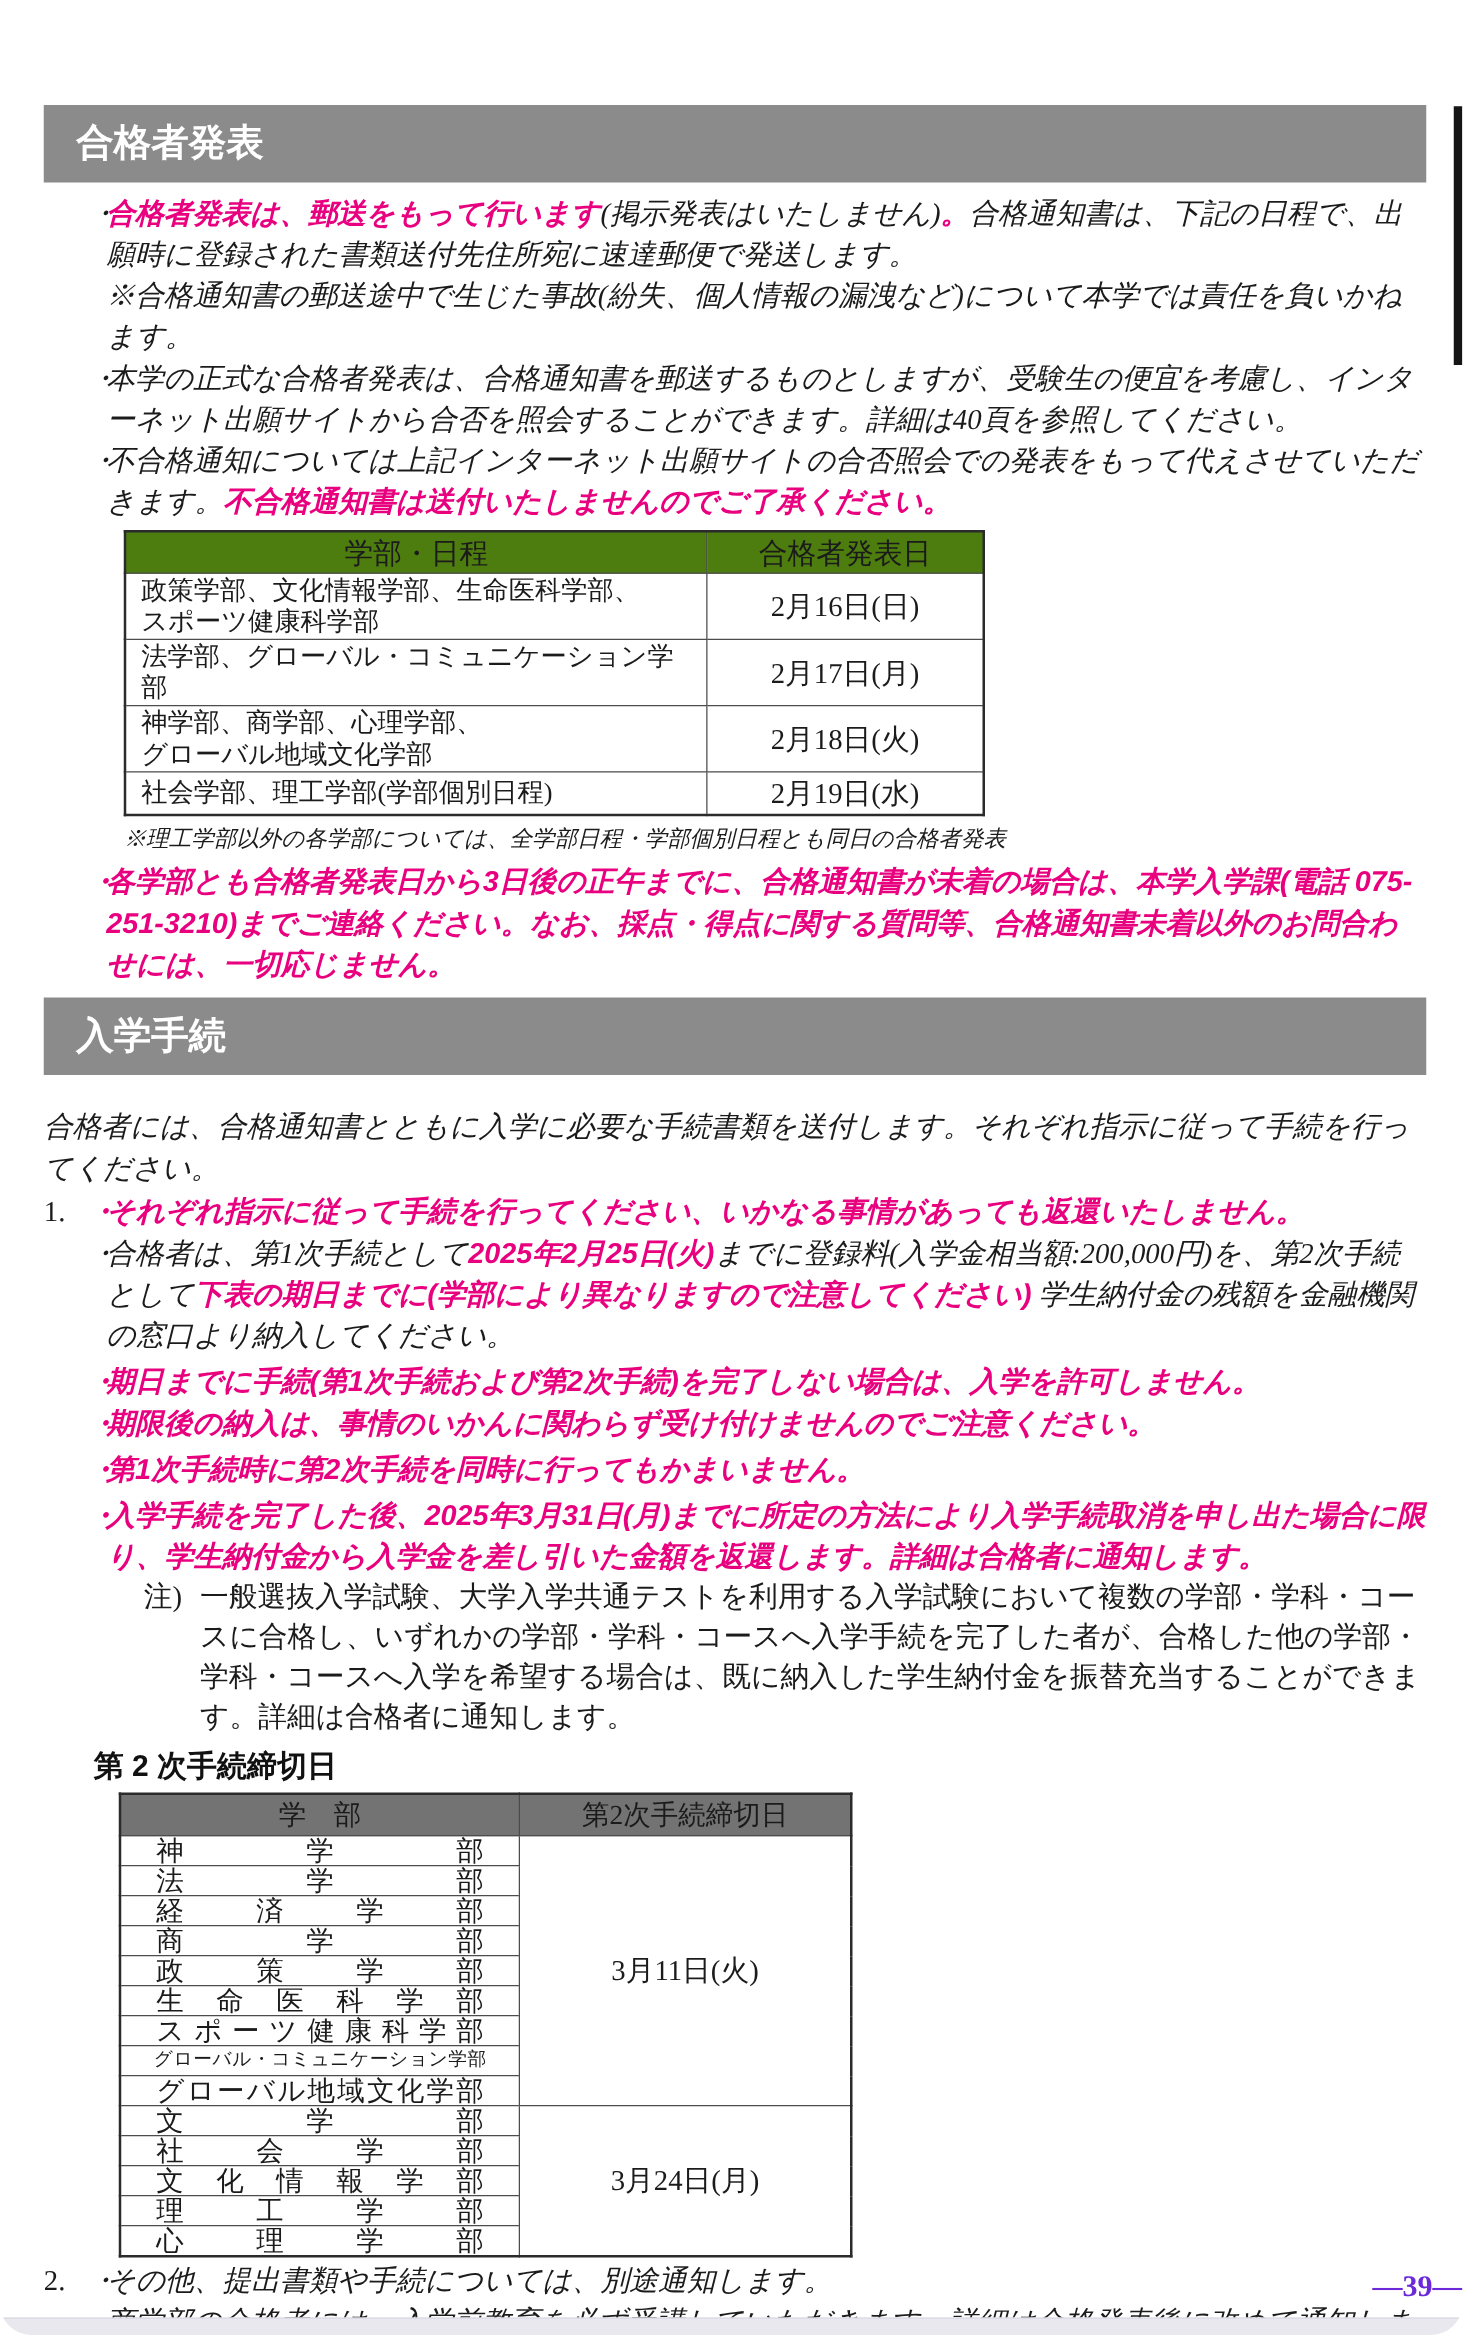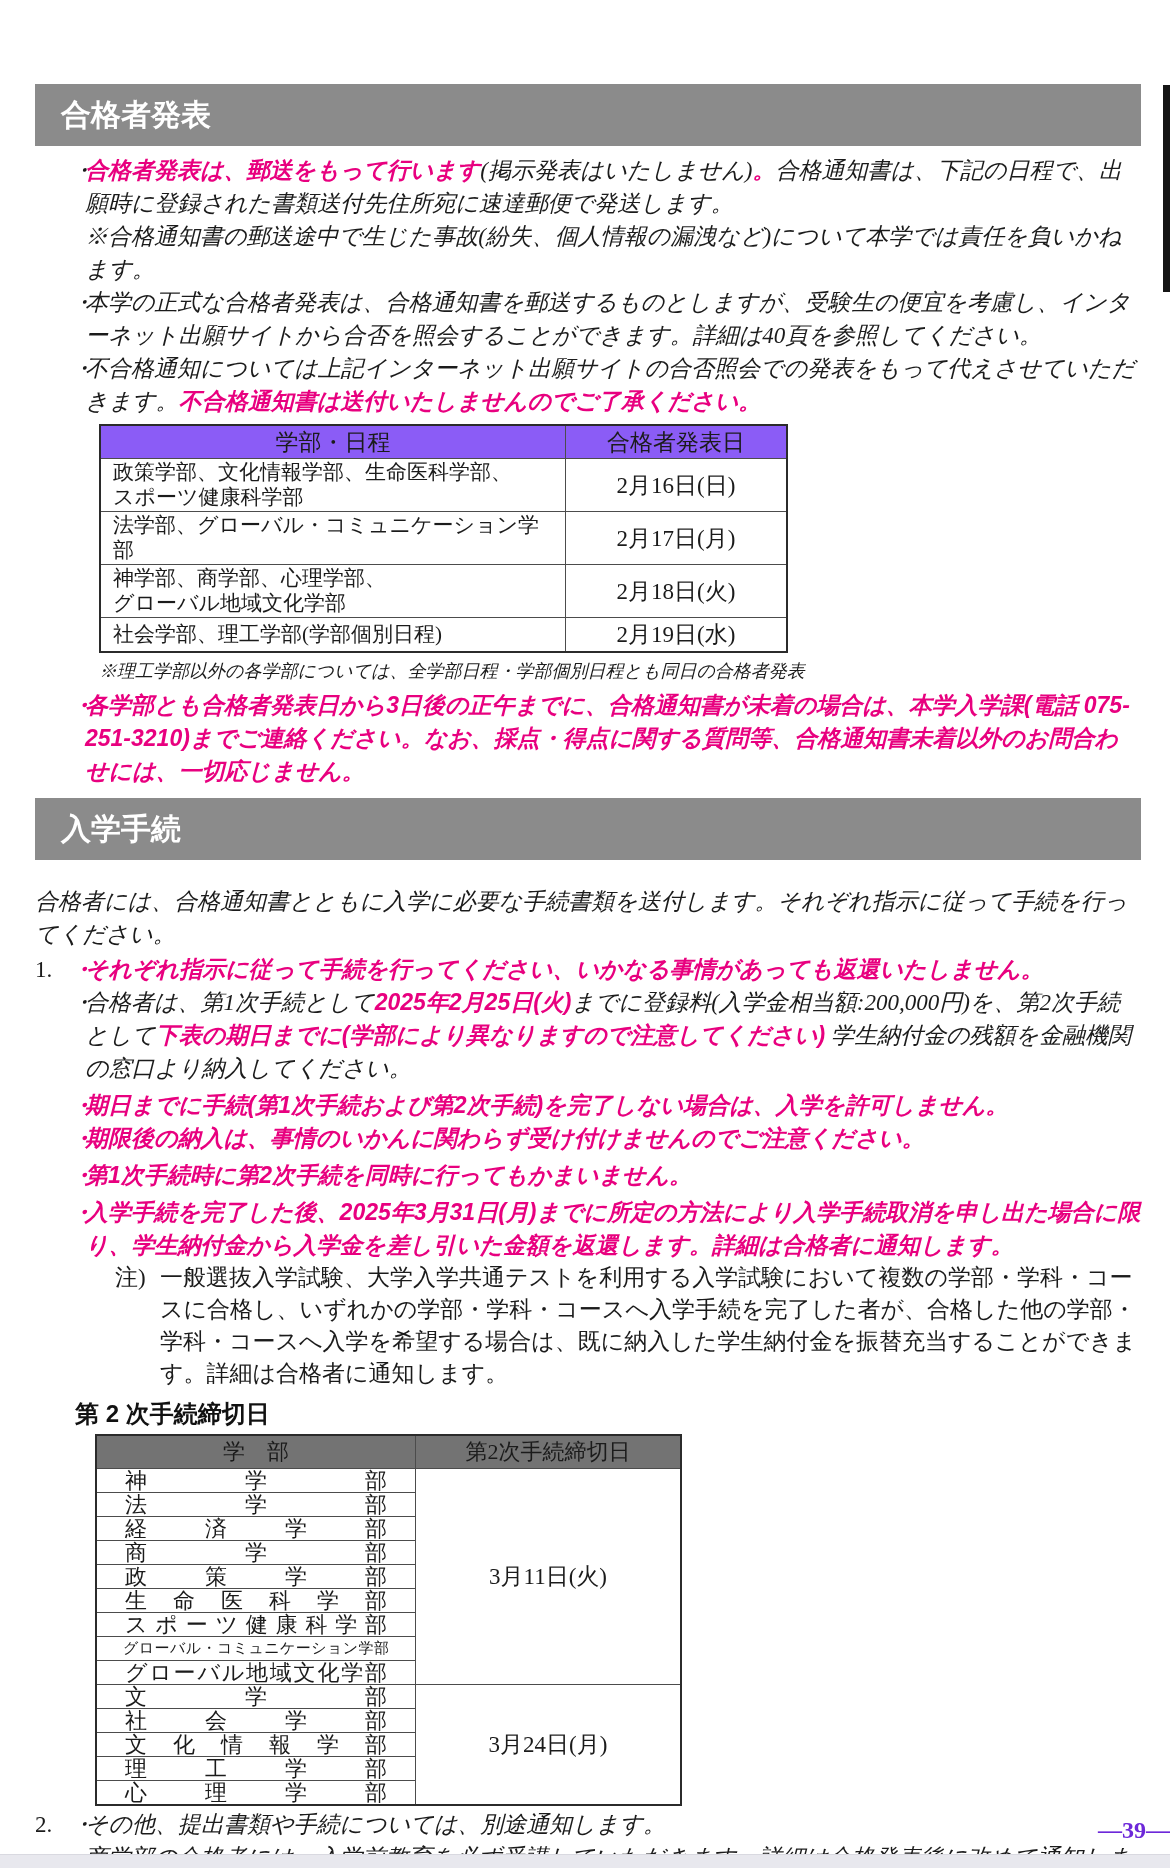--- a/index.html
+++ b/index.html
@@ -3,20 +3,21 @@
 <meta charset="utf-8">
 <style>
   html,body{margin:0;padding:0;background:#fff;}
   .page{
     position:relative;
     width:1170px;height:1868px;
     background:#ffffff;
     font-family:"Liberation Serif","DejaVu Serif",serif;
     color:#1b1b1b;
     overflow:hidden;
+    border-radius:25px;
   }
   .content{padding:0 29px 0 35px;}
   
   .bar{
     background:#8b8b8b;color:#ffffff;
     font-family:"Liberation Sans","DejaVu Sans",sans-serif;
     font-weight:700;font-size:30px;
     height:62px;line-height:62px;
     padding-left:26px;
   }
@@ -39,21 +40,21 @@
   .mt4{margin-top:4px;}
   
   table{border-collapse:collapse;}
   .t1{
     margin:6px 0 0 64px;
     border:2px solid #2b2b2b;
     font-size:22px;
   }
   .t1 th,.t1 td{border:1px solid #4c4c4c;}
   .t1 th{
-    background:#8b5cf6;font-weight:400;
+    background:#4d7c0f;font-weight:400;
     font-size:23px;height:32px;text-align:center;padding:0 8px;
   }
   .t1 td.fac{
     width:440px;padding:1px 12px;line-height:25px;
     white-space:pre-line;font-size:21px;
   }
   .t1 td.date{width:212px;text-align:center;font-size:23px;padding:1px 4px;}
   .t1-note{margin:2px 0 0 64px;font-size:18px;line-height:32px;}
   .contact{margin-top:2px;}
   

